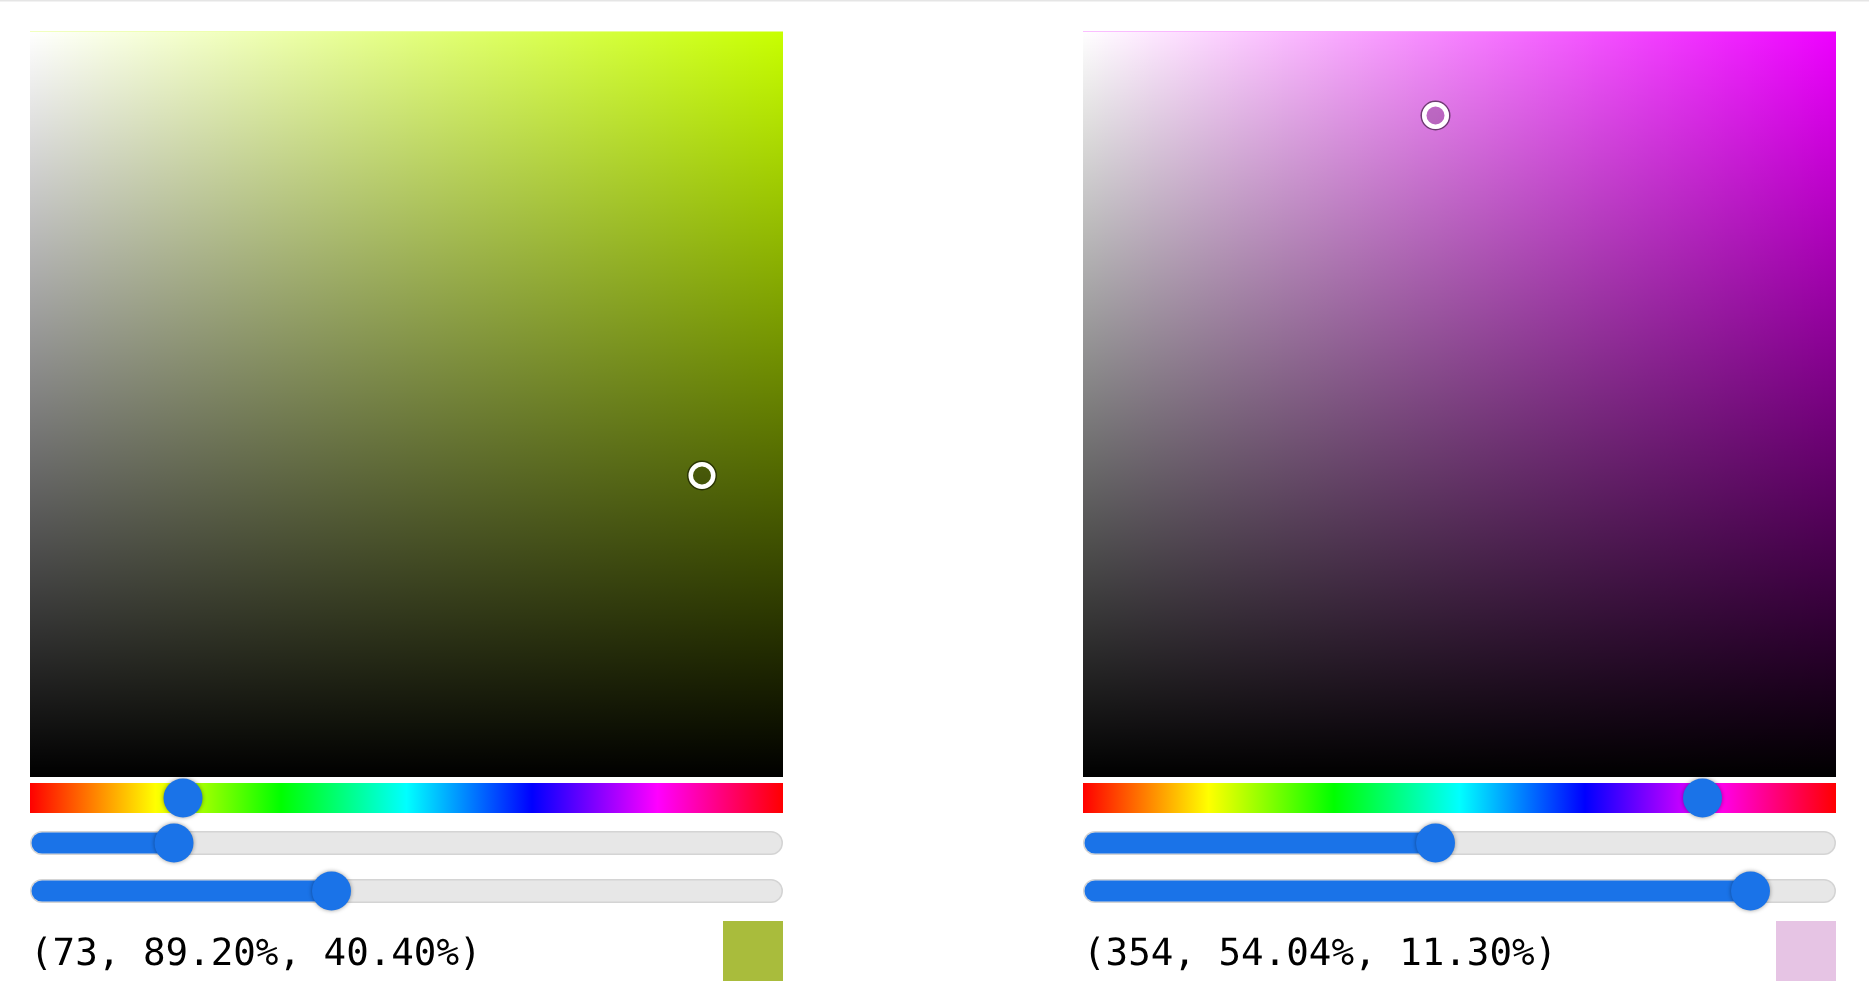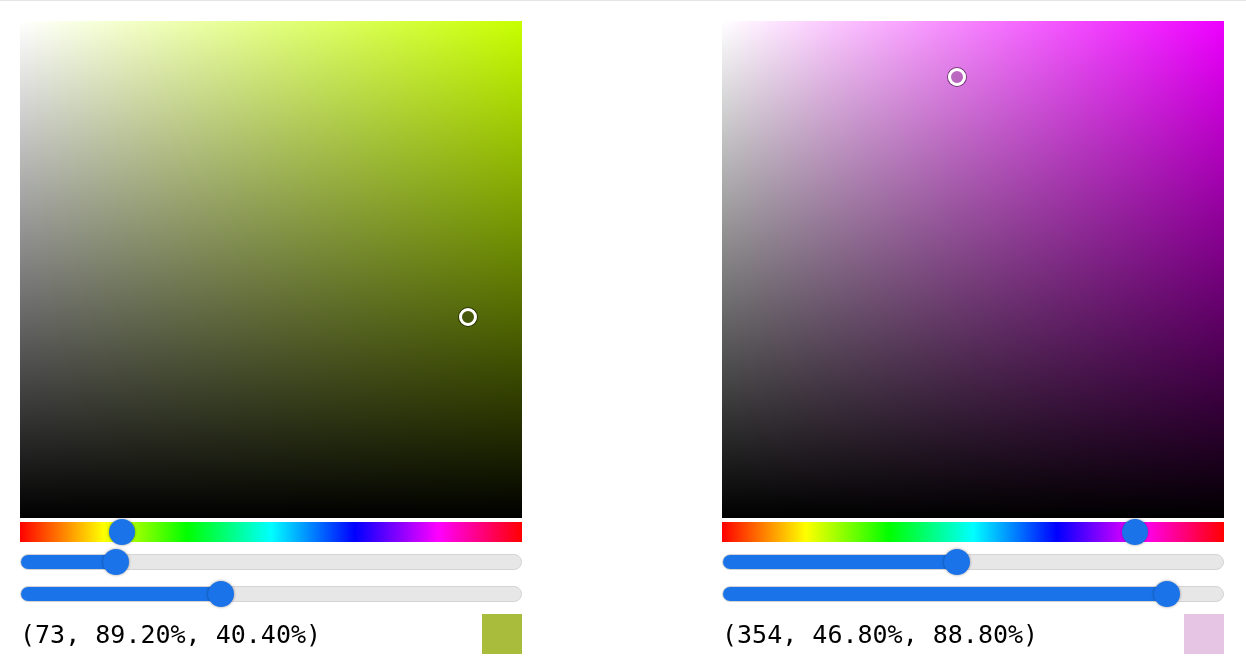--- a/index.html
+++ b/index.html
@@ -157,17 +157,17 @@
         <div class="slider">
           <div class="slider-fill" style="width: 46.8%;"></div>
           <div class="slider-thumb" style="left: 46.8%;"></div>
         </div>
         <div class="slider">
           <div class="slider-fill" style="width: 88.8%;"></div>
           <div class="slider-thumb" style="left: 88.8%;"></div>
         </div>
       </div>
       <div class="readout-row">
-        <div class="readout-text"><span>(</span><span>354</span><span>, </span><span>46.80%</span><span>, </span><span>88.80%</span><span>)</span></div>
+        <div class="readout-text"><span>(</span><span>354</span><span>, </span><span>54.04%</span><span>, </span><span>11.30%</span><span>)</span></div>
         <div class="swatch" style="background: rgb(230, 196, 228);"></div>
       </div>
     </div>
   </div>
 
 </body></html>

